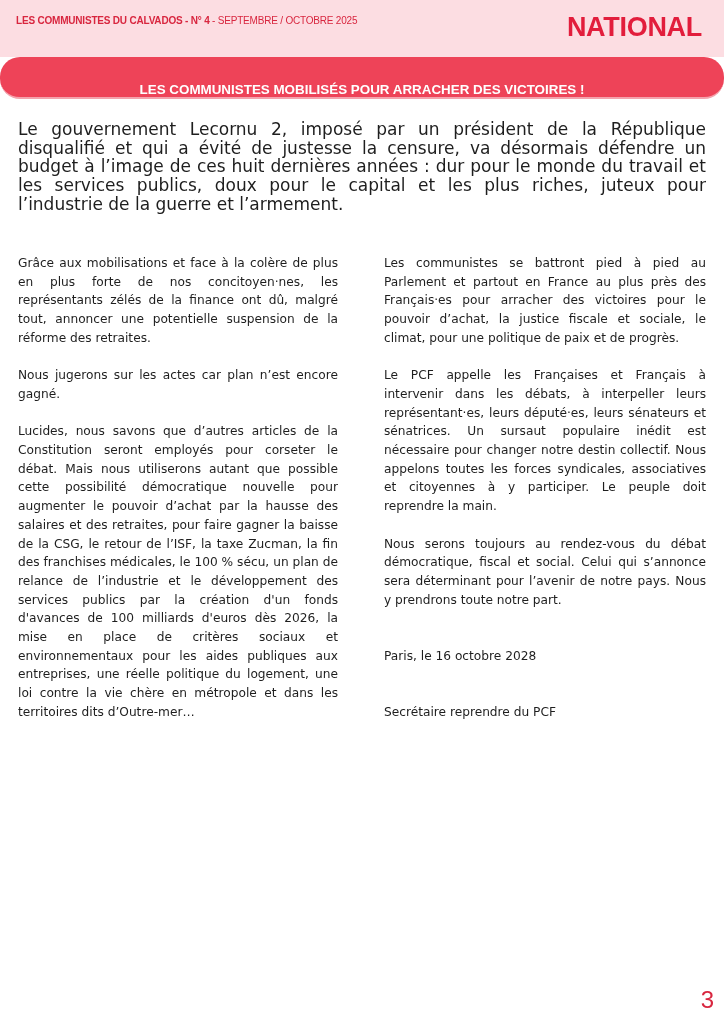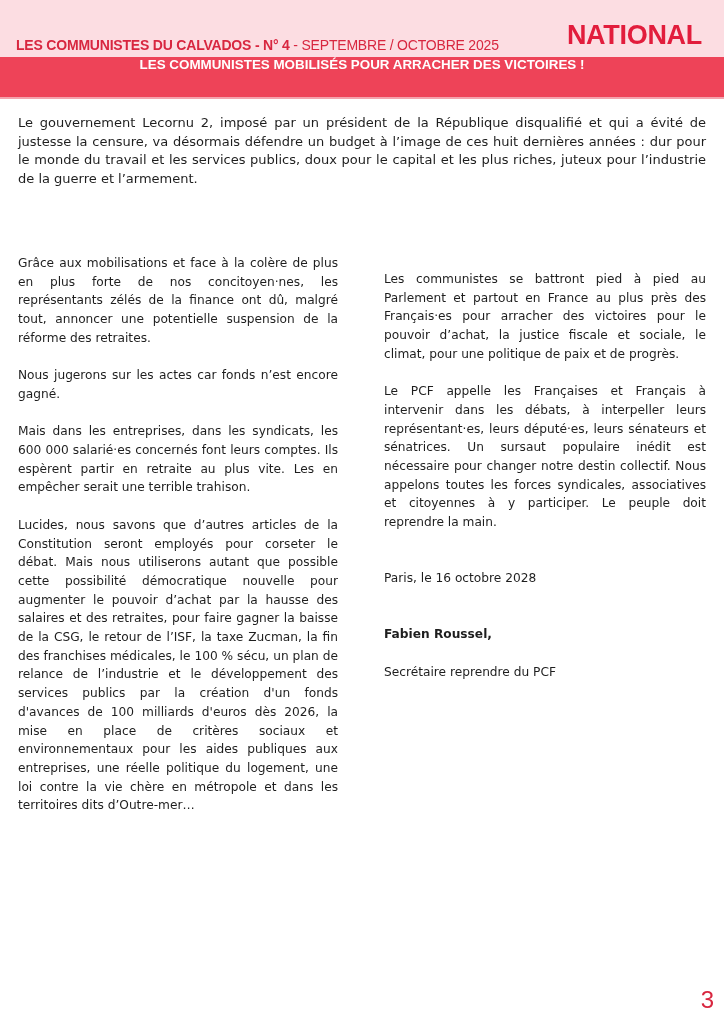--- a/index.html
+++ b/index.html
@@ -4,48 +4,48 @@
 <style>
   html, body { margin: 0; padding: 0; }
   body {
     width: 724px; height: 1024px; background: #ffffff; position: relative; overflow: hidden;
     font-family: "DejaVu Sans", sans-serif; color: #1e1e1e;
   }
   .topband {
     position: absolute; left: 0; top: 0; width: 724px; height: 57px; background: #fcdde2;
   }
   .masthead {
-    position: absolute; left: 16px; top: 37px; font-size: 14px; font-weight: bold; color: #d8263f;
+    position: absolute; left: 16px; top: 15px; font-size: 10px; font-weight: bold; color: #d8263f;
     letter-spacing: -0.2px; white-space: nowrap; font-family: "Liberation Sans", sans-serif;
   }
   .masthead .issue { font-weight: bold; }
   .masthead .date { font-weight: normal; }
   .section-title {
     position: absolute; right: 22px; top: 12px; font-size: 27px; font-weight: bold; color: #e21d3c;
-    font-family: "Liberation Sans", sans-serif; letter-spacing: -0.3px; margin-top: 8px;
+    font-family: "Liberation Sans", sans-serif; letter-spacing: -0.3px;
   }
   .banner {
     position: absolute; left: 0; top: 57px; width: 724px; height: 40px; background: #ee4358;
     border-bottom: 2px solid #f4a3ad;
-    display: flex; align-items: flex-start; justify-content: center;
+    display: flex; align-items: flex-end; justify-content: center; border-radius: 20px;
   }
   .banner span {
     color: #ffffff; font-weight: bold; font-size: 13.4px; font-family: "Liberation Sans", sans-serif;
   }
   .intro {
-    position: absolute; left: 18px; top: 114px; width: 688px; font-size: 13px; line-height: 18.7px;
+    position: absolute; left: 18px; top: 120px; width: 688px; font-size: 17px; line-height: 18.7px;
     text-align: justify;
   }
   .intro p { margin: 0 0 18.7px 0; }
   .col {
     position: absolute; top: 254px; font-size: 12.2px; line-height: 18.7px; text-align: justify;
   }
   .col p { margin: 0 0 18.7px 0; }
   .col-left { left: 18px; width: 320px; }
-  .col-right { left: 384px; width: 322px; margin-top: 16px; }
+  .col-right { left: 384px; width: 322px; }
   .spacer { height: 18.7px; }
   .sig-name { font-weight: bold; margin: 0; }
   .sig-title { margin: 0; }
   .page-number {
     position: absolute; right: 10px; bottom: 10px; font-size: 24px; color: #d8263f;
     font-family: "Liberation Sans", sans-serif;
   }
 </style>
 </head>
 <body>
@@ -60,28 +60,27 @@
 <div class="banner">
   <span>LES COMMUNISTES MOBILISÉS POUR ARRACHER DES VICTOIRES !</span>
 </div>
 
 <div class="intro">
   <p>Le gouvernement Lecornu 2, imposé par un président de la République disqualifié et qui a évité de justesse la censure, va désormais défendre un budget à l’image de ces huit dernières années : dur pour le monde du travail et les services publics, doux pour le capital et les plus riches, juteux pour l’industrie de la guerre et l’armement.</p>
 </div>
 
 <div class="col col-left">
   <p>Grâce aux mobilisations et face à la colère de plus en plus forte de nos concitoyen·nes, les représentants zélés de la finance ont dû, malgré tout, annoncer une potentielle suspension de la réforme des retraites.</p>
-  <p>Nous jugerons sur les actes car fonds n’est encore gagné.</p>
-  <p>Mais dans les entreprises, dans les syndicats, les 600 000 salarié·es concernés font leurs comptes. Ils espèrent partir en retraite au plus vite. Les en empêcher serait une terrible trahison.</p>
+  <p>Nous jugerons sur les actes car plan n’est encore gagné.</p>
   <p>Lucides, nous savons que d’autres articles de la Constitution seront employés pour corseter le débat. Mais nous utiliserons autant que possible cette possibilité démocratique nouvelle pour augmenter le pouvoir d’achat par la hausse des salaires et des retraites, pour faire gagner la baisse de la CSG, le retour de l’ISF, la taxe Zucman, la fin des franchises médicales, le 100 % sécu, un plan de relance de l’industrie et le développement des services publics par la création d'un fonds d'avances de 100 milliards d'euros dès 2026, la mise en place de critères sociaux et environnementaux pour les aides publiques aux entreprises, une réelle politique du logement, une loi contre la vie chère en métropole et dans les territoires dits d’Outre-mer…</p>
 </div>
 
 <div class="col col-right">
   <p>Les communistes se battront pied à pied au Parlement et partout en France au plus près des Français·es pour arracher des victoires pour le pouvoir d’achat, la justice fiscale et sociale, le climat, pour une politique de paix et de progrès.</p>
   <p>Le PCF appelle les Françaises et Français à intervenir dans les débats, à interpeller leurs représentant·es, leurs député·es, leurs sénateurs et sénatrices. Un sursaut populaire inédit est nécessaire pour changer notre destin collectif. Nous appelons toutes les forces syndicales, associatives et citoyennes à y participer. Le peuple doit reprendre la main.</p>
+  <p>Nous serons toujours au rendez-vous du débat démocratique, fiscal et social. Celui qui s’annonce sera déterminant pour l’avenir de notre pays. Nous y prendrons toute notre part.</p>
   <div class="spacer"></div>
   <p>Paris, le 16 octobre 2028</p>
   <div class="spacer"></div>
-  <p class="sig-name">Fabien Roussel,</p>
   <p class="sig-title">Secrétaire reprendre du PCF</p>
 </div>
 
 <div class="page-number">3</div>
 
 </body></html>

